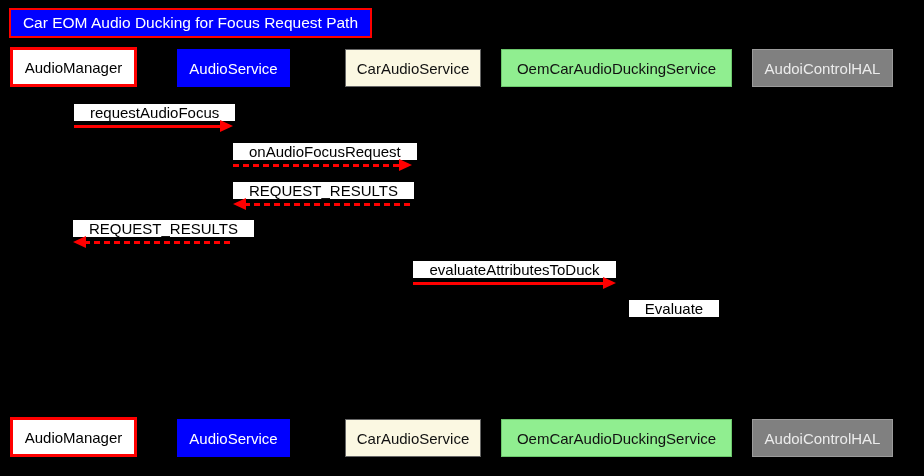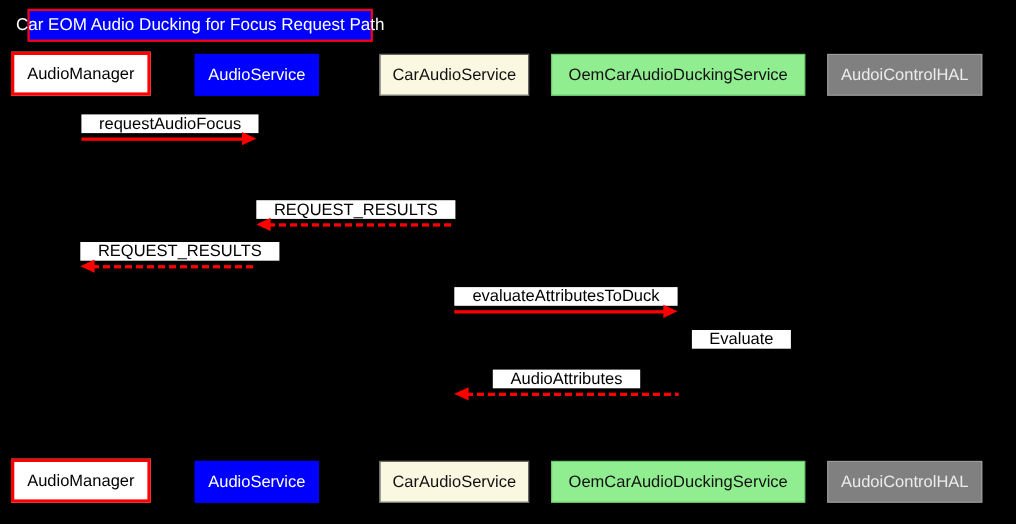--- a/index.html
+++ b/index.html
@@ -16,21 +16,21 @@
   body {
     background: var(--background);
     font-family: "Liberation Sans", "DejaVu Sans", sans-serif;
     position: relative;
     overflow: hidden;
   }
   .stage { position: absolute; inset: 0; }
 
   .title-box {
     position: absolute;
-    left: 25px; top: 8px; width: 314px; height: 30px;
+    left: 9px; top: 8px; width: 363px; height: 30px;
     background: var(--title-bg);
     border: 2px solid var(--title-border);
     color: var(--title-text);
     display: flex; align-items: center; justify-content: center;
     font-size: 15.5px;
     white-space: nowrap;
   }
 
   .participant {
     position: absolute;
@@ -100,20 +100,25 @@
   <div class="participant" style="left: 345px; top: 49px; width: 136px; height: 38px; background: rgb(251, 248, 226); color: rgb(17, 17, 17); border-color: rgb(102, 102, 102);">CarAudioService</div>
   <div class="participant" style="left: 501px; top: 49px; width: 231px; height: 38px; background: rgb(144, 238, 144); color: rgb(17, 17, 17); border-color: rgb(108, 199, 108);">OemCarAudioDuckingService</div>
   <div class="participant" style="left: 752px; top: 49px; width: 141px; height: 38px; background: rgb(128, 128, 128); color: rgb(235, 235, 235); border-color: rgb(155, 155, 155);">AudoiControlHAL</div>
 
   <div class="message dir-right solid" style="left:74px;top:104px;width:159px;height:28px">
     <span class="msg-label">requestAudioFocus</span>
     <div class="msg-line"></div>
     <div class="arrowhead"></div>
   </div>
 
+  <div class="message dir-right dashed" style="left:233px;top:143px;width:179px;height:28px">
+    <span class="msg-label">onAudioFocusRequest</span>
+    <div class="msg-line"></div>
+    <div class="arrowhead"></div>
+  </div>
 
   <div class="message dir-left dashed" style="left:233px;top:182px;width:179px;height:28px">
     <span class="msg-label">REQUEST_RESULTS</span>
     <div class="msg-line"></div>
     <div class="arrowhead"></div>
   </div>
 
   <div class="message dir-left dashed" style="left:73px;top:220px;width:160px;height:28px">
     <span class="msg-label">REQUEST_RESULTS</span>
     <div class="msg-line"></div>
@@ -123,25 +128,20 @@
   <div class="message self" style="left:624px;top:300px;width:100px;height:24px">
     <span class="msg-label">Evaluate</span>
   </div>
 
   <div class="message dir-right solid" style="left:413px;top:261px;width:203px;height:28px">
     <span class="msg-label">evaluateAttributesToDuck</span>
     <div class="msg-line"></div>
     <div class="arrowhead"></div>
   </div>
 
-  <div class="message dir-left dashed" style="left:413px;top:336px;width:204px;height:28px">
-    <span class="msg-label">AudioAttributes</span>
-    <div class="msg-line"></div>
-    <div class="arrowhead"></div>
-  </div>
 
 
   <div class="participant actor-main" style="left: 10px; top: 417px; width: 127px; height: 40px; background: rgb(255, 255, 255); color: rgb(0, 0, 0); border-color: rgb(255, 0, 0);">AudioManager</div>
   <div class="participant" style="left: 177px; top: 419px; width: 113px; height: 38px; background: rgb(0, 0, 255); color: rgb(255, 255, 255); border-color: rgb(0, 0, 255);">AudioService</div>
   <div class="participant" style="left: 345px; top: 419px; width: 136px; height: 38px; background: rgb(251, 248, 226); color: rgb(17, 17, 17); border-color: rgb(102, 102, 102);">CarAudioService</div>
   <div class="participant" style="left: 501px; top: 419px; width: 231px; height: 38px; background: rgb(144, 238, 144); color: rgb(17, 17, 17); border-color: rgb(108, 199, 108);">OemCarAudioDuckingService</div>
   <div class="participant" style="left: 752px; top: 419px; width: 141px; height: 38px; background: rgb(128, 128, 128); color: rgb(235, 235, 235); border-color: rgb(155, 155, 155);">AudoiControlHAL</div>
 
 </div>
 

